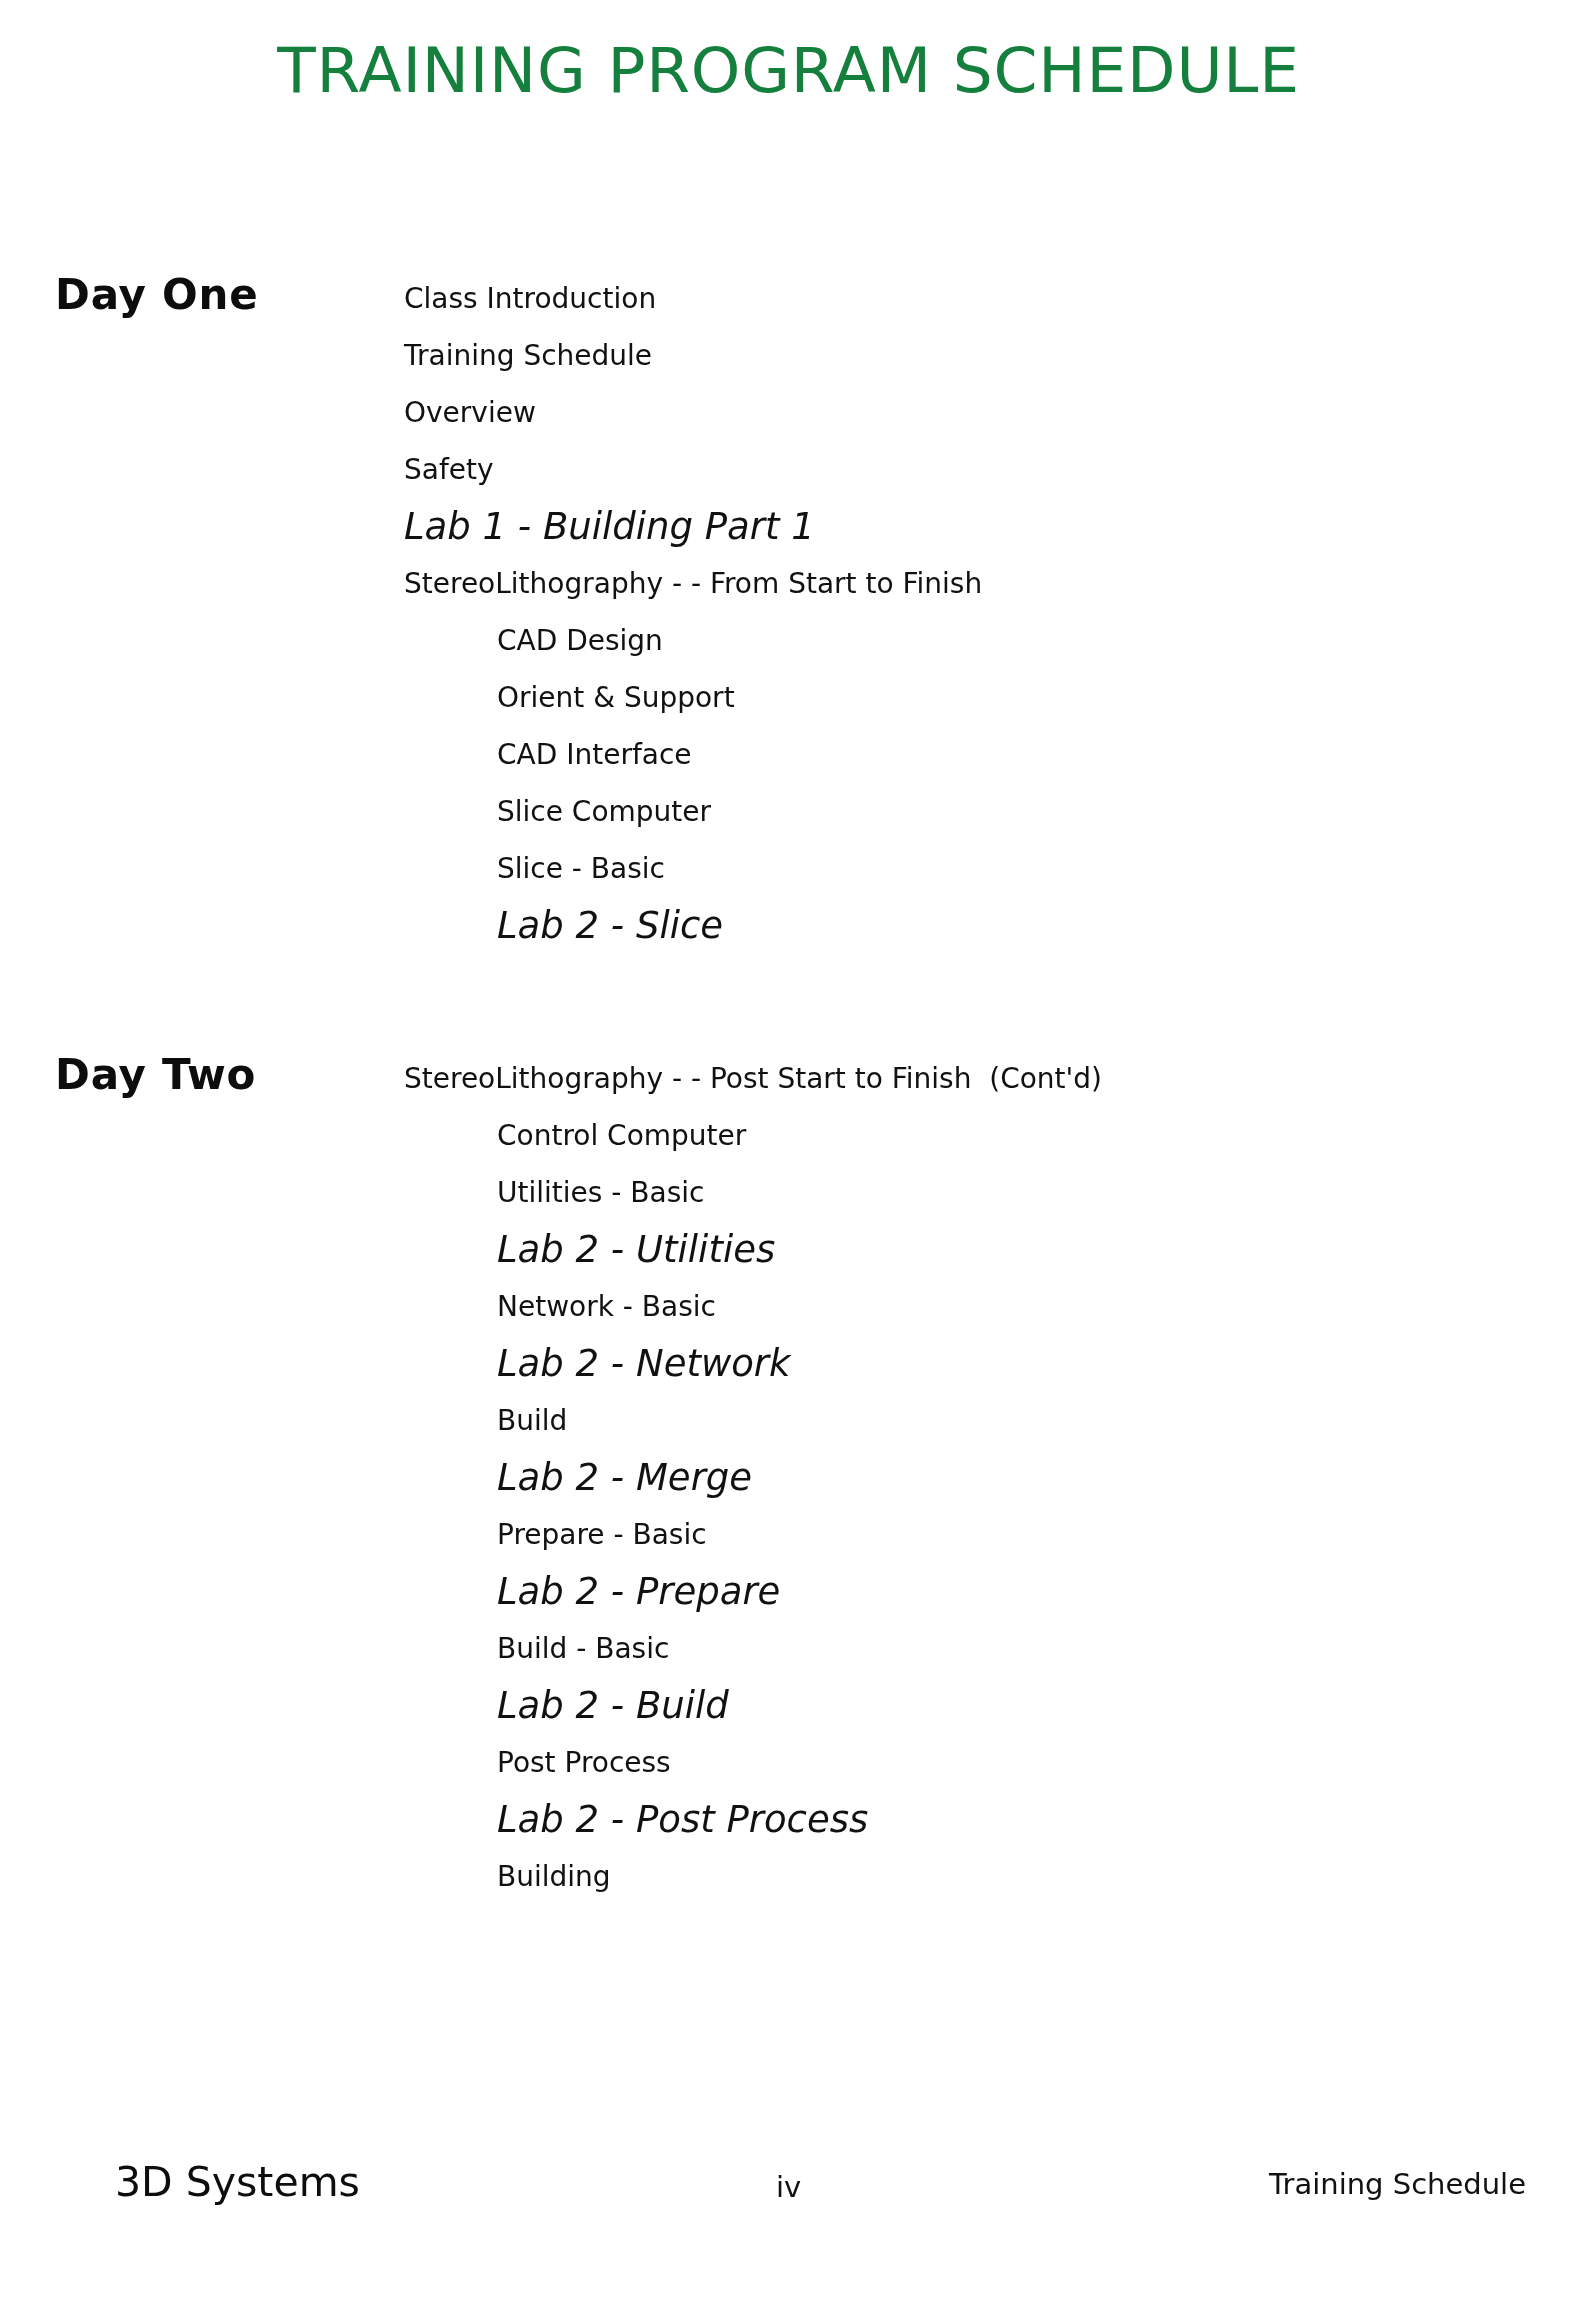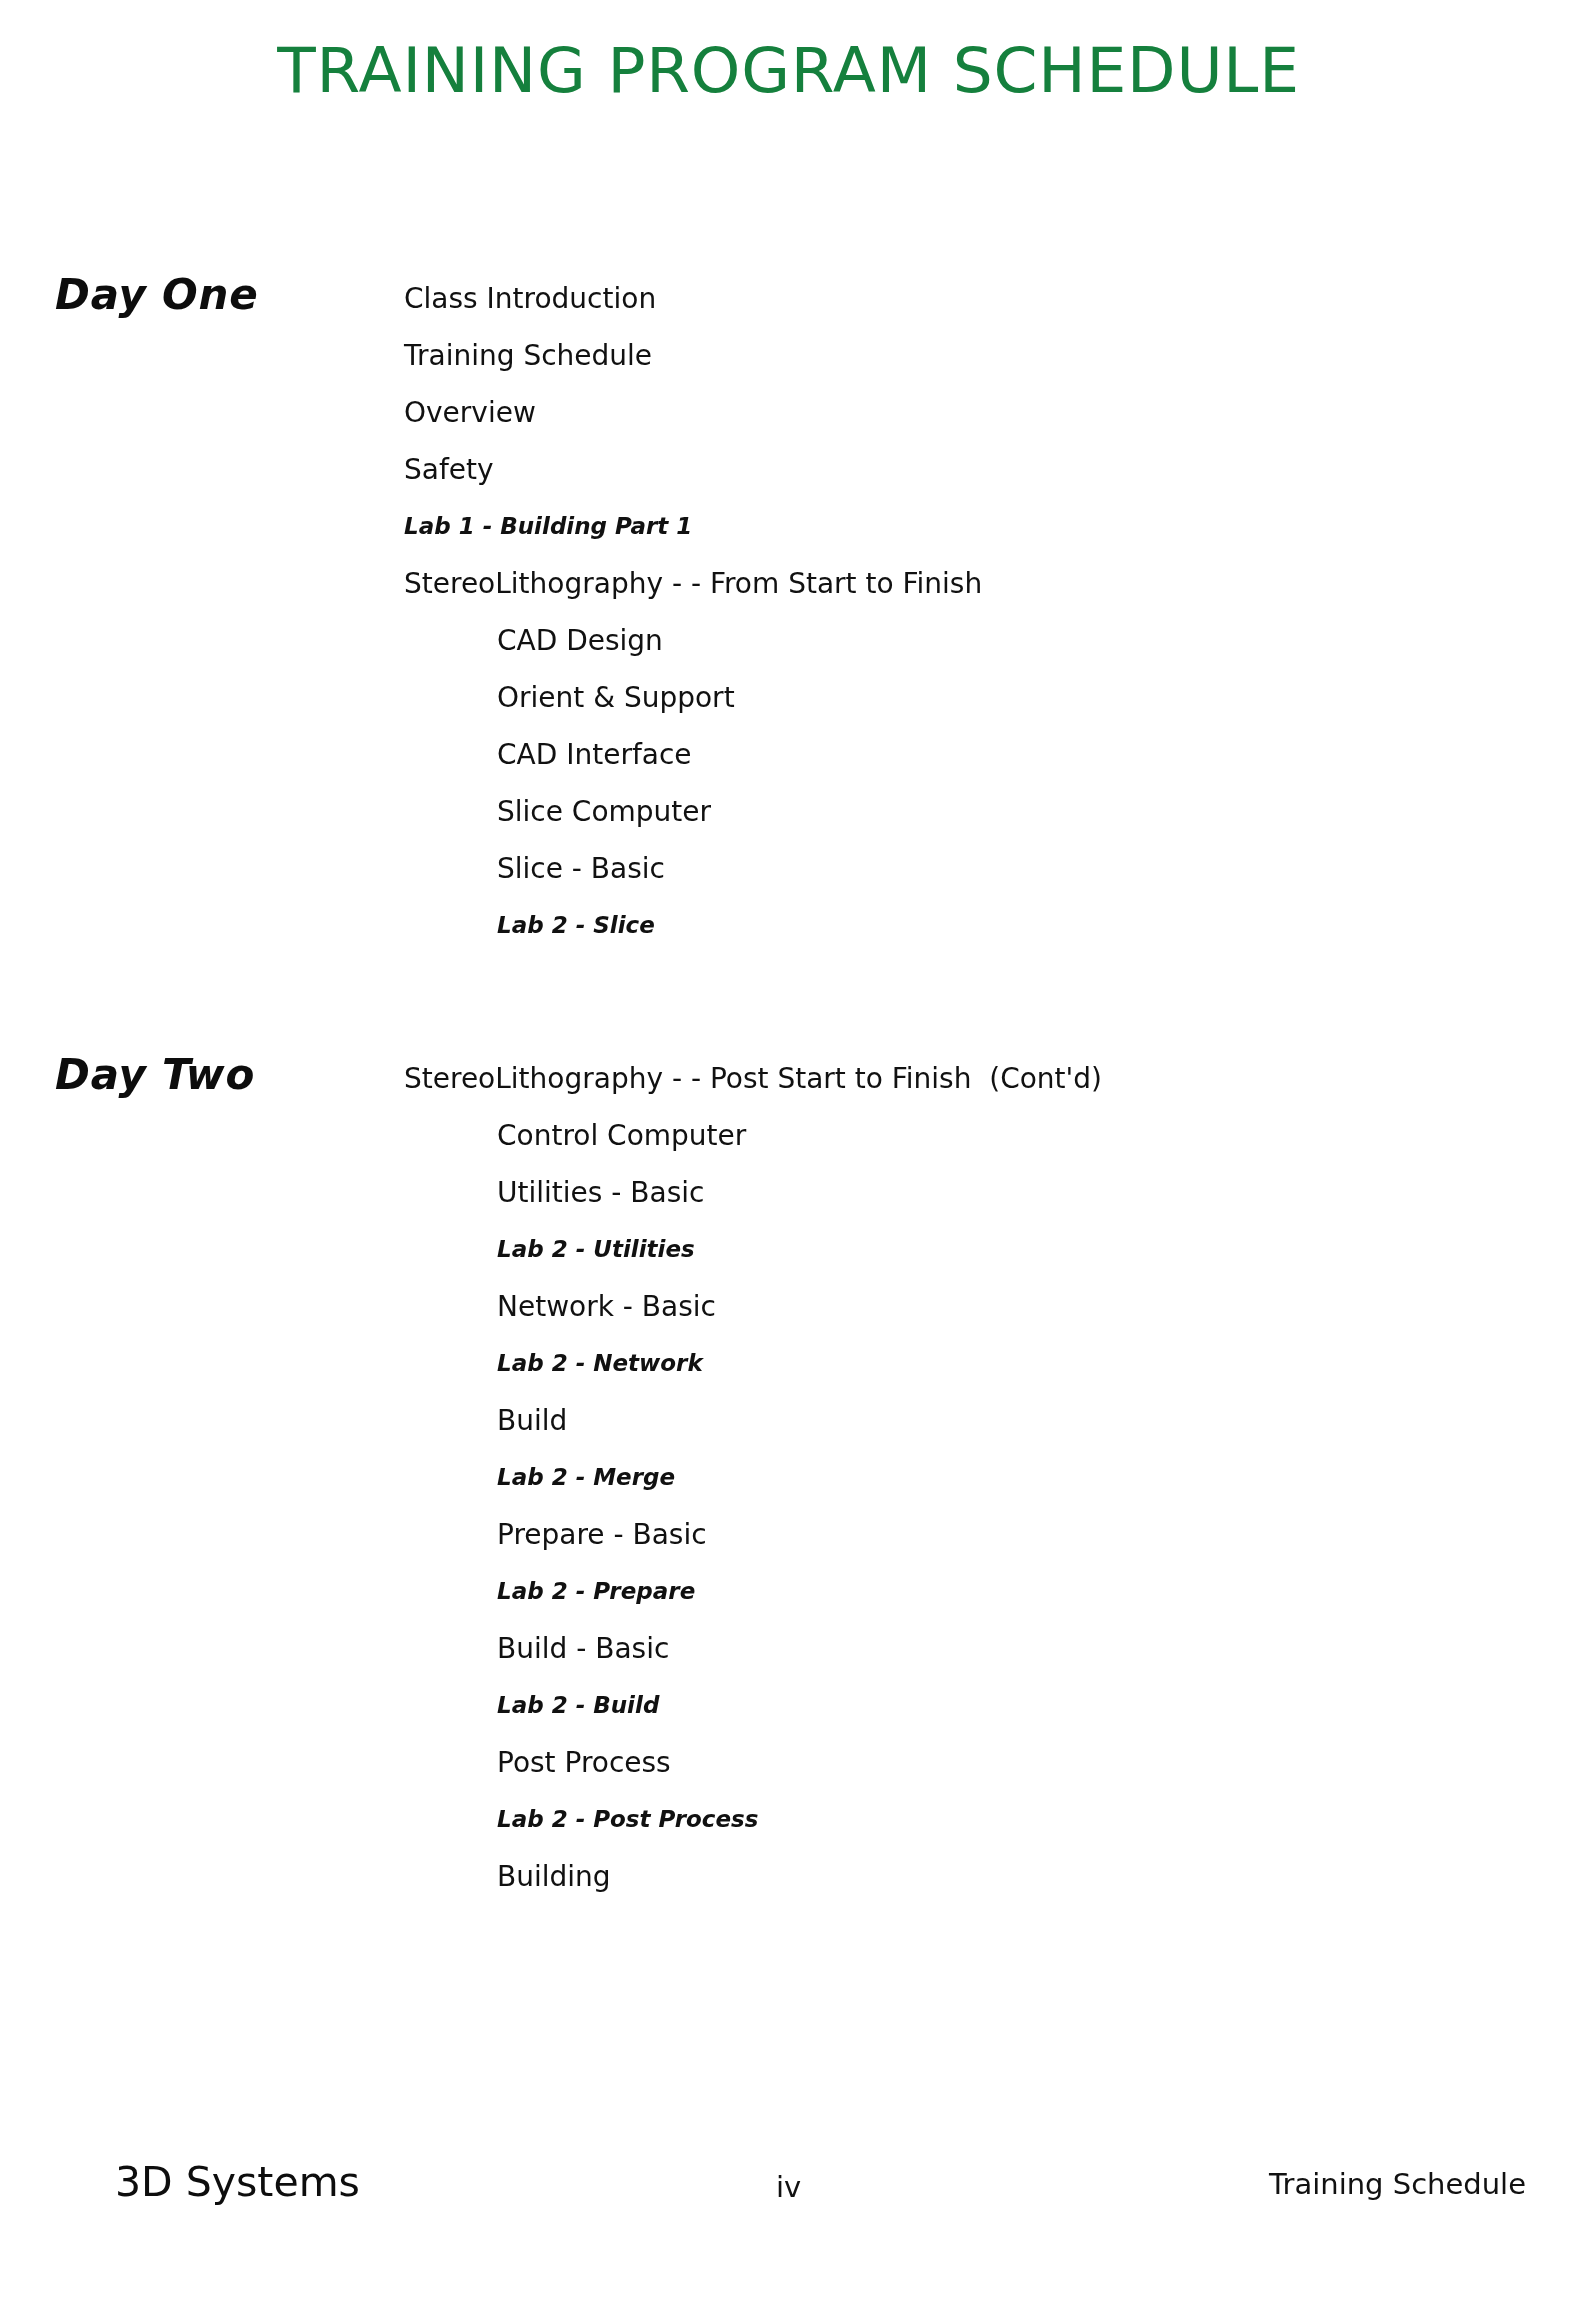--- a/index.html
+++ b/index.html
@@ -43,21 +43,20 @@
   }
   #section-day-one { top: 270px; }
   #section-day-two { top: 1050px; }
 
   .day-label {
     position: absolute;
     left: 55px;
     top: 0px;
     width: 340px;
     font-size: 42px;
-    font-style: italic;
     font-weight: 700;
     letter-spacing: 0.8px;
     color: #0d0d0d;
   }
 
   .items {
     position: absolute;
     left: 404px;
     top: 0px;
     width: 1130px;
@@ -67,22 +66,22 @@
     font-size: 28px;
     line-height: 57px;
     color: #111111;
     white-space: pre;
   }
   .item.indent {
     padding-left: 93px;
   }
   .item.lab {
     font-style: italic;
-    font-weight: 700;
-    font-size: 23px;
+    font-weight: 400;
+    font-size: 37px;
   }
 
   .footer {
     position: absolute;
     left: 0;
     top: 2158px;
     width: 1577px;
     height: 68px;
   }
   .footer-left {

